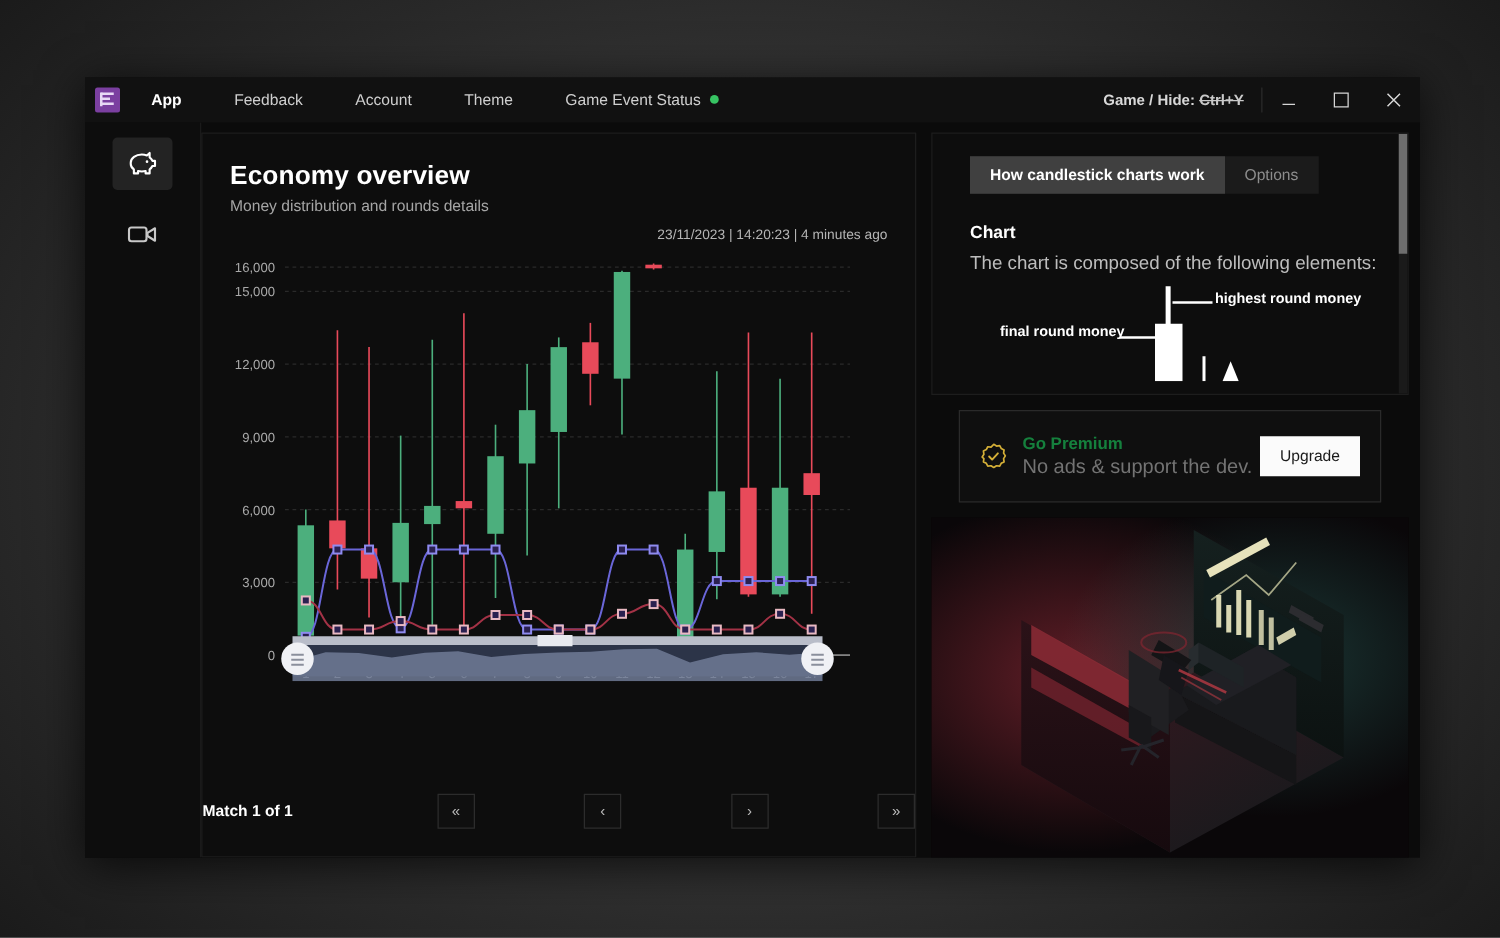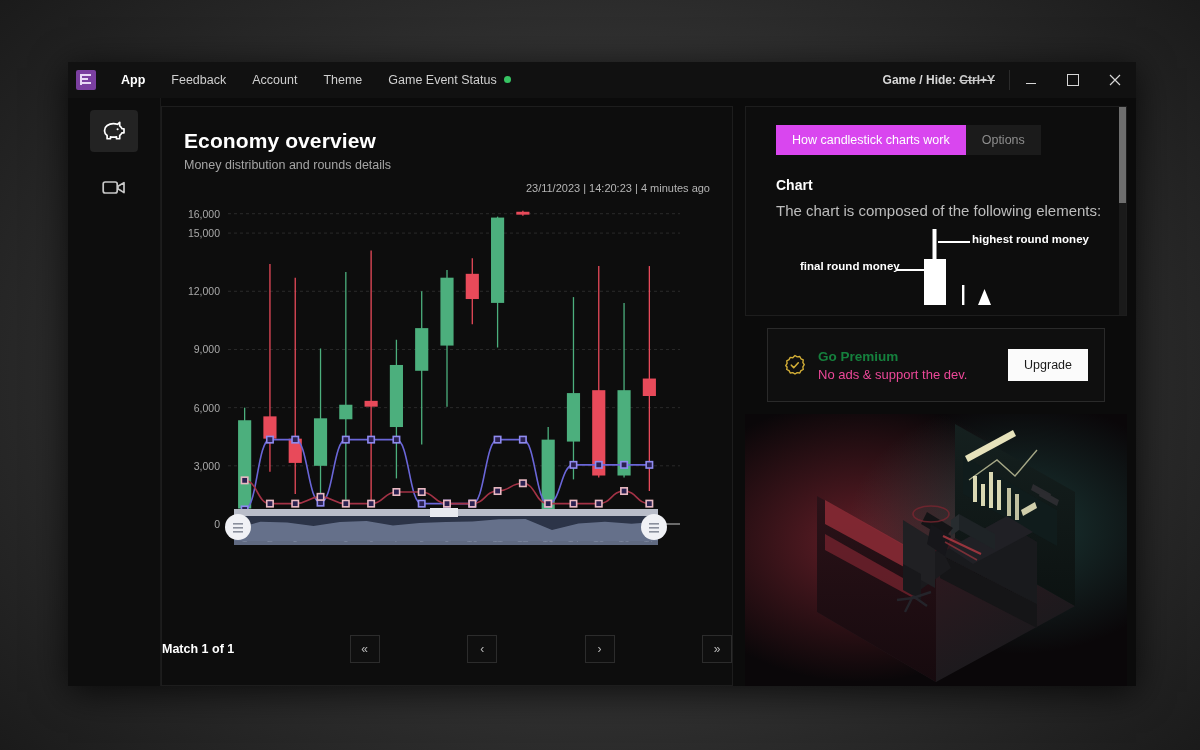--- a/index.html
+++ b/index.html
@@ -22,21 +22,21 @@
   }
   .brand-logo{
     width:20px;height:20px;margin-left:8px;margin-right:12px;
     background:#7b3fa0;border-radius:2px;position:relative;flex:none;
   }
   .brand-logo i{position:absolute;background:#e8d8f5;left:5px;height:2px;}
   .brand-logo i:nth-child(1){top:4px;width:10px;}
   .brand-logo i:nth-child(2){top:8px;width:7px;}
   .brand-logo i:nth-child(3){top:12px;width:10px;}
   .brand-logo i:nth-child(4){top:4px;width:2px;height:11px;left:4px;}
-  .menu{display:flex;align-items:center;gap:0px;}
+  .menu{display:flex;align-items:center;gap:16px;}
   .menu-item{
     color:#cfcfcf;font-size:12.5px;padding:9px 13px;cursor:default;white-space:nowrap;
   }
   .menu-item.strong{color:#ffffff;font-weight:bold;}
   .status-dot{
     display:inline-block;width:7px;height:7px;border-radius:50%;
     background:#37c463;margin-left:7px;vertical-align:1px;
   }
   .tb-right{margin-left:auto;display:flex;align-items:center;height:100%;}
   .showhide{
@@ -96,38 +96,38 @@
   .rightcol{
     width:382px;flex:none;display:flex;flex-direction:column;gap:12px;
     position:relative;padding-right:0;
   }
   .card{background:#0d0d0d;border:1px solid #1d1d1d;position:relative;}
   .card-info{height:208px;overflow:hidden;}
   .tabs{display:flex;margin:18px 0 0 30px;background:#1b1b1b;width:fit-content;}
   .tab{
     padding:8px 16px;font-size:12.5px;color:#8d8d8d;
   }
-  .tab.sel{background:#d946ef;color:#ffffff;font-weight:normal;}
+  .tab.sel{background:#404040;color:#ffffff;font-weight:bold;}
   .info-h{color:#ffffff;font-size:14px;font-weight:bold;margin:22px 0 0 30px;}
   .info-p{color:#bdbdbd;font-size:15px;margin:9px 0 0 30px;}
   .diagram{position:relative;height:80px;margin-top:6px;}
   .diagram .lbl{
     position:absolute;color:#ffffff;font-size:11.5px;font-weight:bold;white-space:nowrap;
   }
   .scrollbar{
     position:absolute;right:0px;top:0;width:7px;height:208px;background:#1a1a1a;
   }
   .scroll-thumb{position:absolute;right:0;top:0;width:7px;height:96px;background:#6e6e6e;}
   .card-premium{
     height:72px;margin:0 22px;display:flex;align-items:center;padding:0 16px;
     border:1px solid #2a2a2a;background:#0f0f0f;
   }
   .prem-icon{width:22px;height:22px;flex:none;margin-right:12px;}
   .prem-title{color:#15803d;font-size:13.5px;font-weight:bold;}
-  .prem-sub{color:#ec4899;font-size:13px;margin-top:3px;}
+  .prem-sub{color:#737373;font-size:16px;margin-top:3px;}
   .upgrade{
     margin-left:auto;background:#fbfbfb;color:#1a1a1a;font-size:12.5px;
     padding:9px 16px;
   }
   .card-art{flex:1;overflow:hidden;position:relative;background:#0a0809;}
   .card-art svg{display:block;}
 </style>
 </head>
 <body>
 

